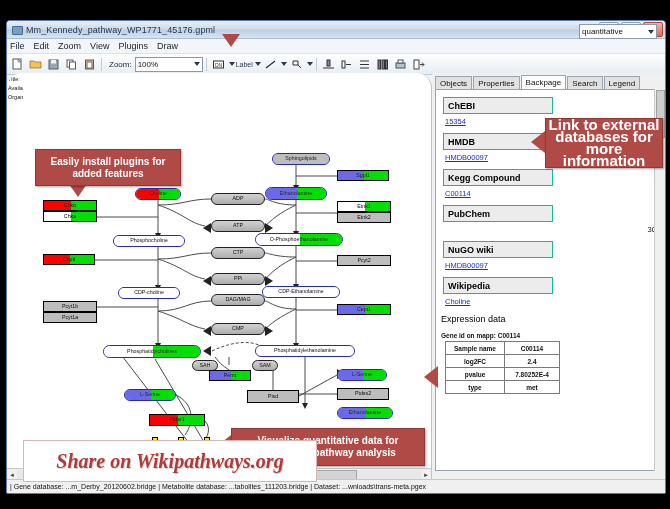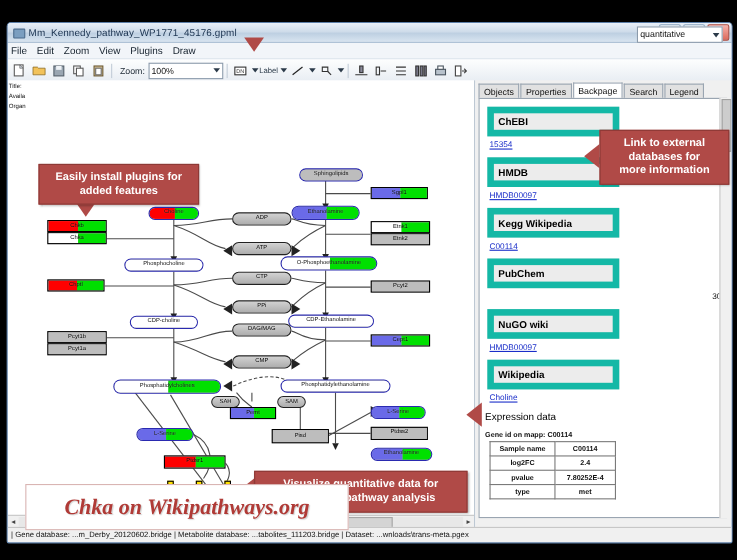--- a/index.html
+++ b/index.html
@@ -36,21 +36,21 @@
   .zoomcombo{width:62px;height:13px;background:#fff;border:1px solid #8a9aab;display:flex;align-items:center;
              justify-content:space-between;padding:0 2px;font-size:8px;color:#111;}
   .caret{width:0;height:0;border-left:3px solid transparent;border-right:3px solid transparent;border-top:4px solid #2b3a49;}
   .dd{display:flex;align-items:center;gap:2px;}
   .dd .lab{font-size:7px;color:#2b3a49;}
   .viscombo{position:absolute;right:8px;top:3px;width:72px;height:13px;background:#fff;border:1px solid #8a9aab;
             display:flex;align-items:center;justify-content:space-between;padding:0 2px;font-size:8px;color:#111;}
 
   
   .body{position:absolute;left:0;top:52px;right:0;bottom:0;display:flex;}
-  .canvaswrap{position:relative;width:424px;background:#fff;border-right:1px solid #b6c2cf;overflow:hidden;}
+  .canvaswrap{position:relative;width:424px;background:#fff;border-right:1px solid #b6c2cf;overflow:hidden;border-radius:15px;}
   .sidepanel{position:relative;flex:1;background:#f0f0f0;overflow:hidden;}
 
   
   .infocol{position:absolute;left:1px;top:2px;width:26px;font-size:5.5px;color:#111;line-height:9px;}
 
   
   .node{position:absolute;box-sizing:border-box;display:flex;align-items:center;justify-content:center;
         font-size:5.3px;color:#000;text-align:center;line-height:1;overflow:hidden;}
   .metab{border:1px solid #2a2ab0;border-radius:8px;background:#b9b9b9;color:#111;}
   .gene{border:1px solid #000;background:#bdbdbd;}
@@ -77,21 +77,21 @@
               text-shadow:1px 1px 1px rgba(0,0,0,.18);}
 
   
   .tabsrow{position:absolute;left:3px;top:2px;right:4px;height:14px;display:flex;align-items:flex-end;gap:1px;
            border-bottom:1px solid #9aa5b1;}
   .tab{height:12px;padding:0 4px;font-size:8px;color:#111;background:#e1e1e1;border:1px solid #9aa5b1;
        border-bottom:none;display:flex;align-items:center;}
   .tab.active{background:#fff;height:13px;font-weight:normal;}
   .panelbody{position:absolute;left:3px;top:16px;right:4px;bottom:22px;background:#fff;border:1px solid #9aa5b1;
              overflow:hidden;}
-  .sect{margin:7px 0 0 7px;width:104px;height:15px;background:#ececec;border:6px solid #14b8a6;
+  .sect{margin:7px 0 0 7px;width:104px;height:15px;background:#ececec;border:1px solid #14b8a6;
         display:flex;align-items:center;padding-left:4px;font-size:9px;font-weight:bold;color:#000;}
   .val{margin:3px 0 0 9px;font-size:7.5px;color:#111;text-align:right;}
   .lnk{margin:3px 0 0 9px;font-size:7.5px;color:#1a2ec9;text-decoration:underline;}
   .exp{margin:8px 0 0 5px;font-size:9px;font-weight:normal;color:#000;}
   .geneid{margin:8px 0 0 5px;font-size:6.5px;font-weight:bold;color:#111;}
   table.dt{margin:2px 0 0 9px;border-collapse:collapse;}
   table.dt td{border:1px solid #7a7a7a;font-size:6.5px;color:#111;height:12px;text-align:center;padding:0 3px;
               font-weight:bold;}
   table.dt td.k{width:52px;}
   table.dt td.v{width:48px;}
@@ -495,21 +495,21 @@
         </div>
         <div class="ar-dn" style="left:62px;top:111px;"></div>
 
         <div class="callout" style="left:224px;top:355px;width:192px;height:36px;font-size:10px;">
           <span style="white-space:pre-line;">Visualize quantitative data  for
 integrative pathway analysis</span>
         </div>
         <div class="ar-lf" style="left:210px;top:362px;"></div>
 
         <div class="share" style="left:16px;top:367px;">
-          <span>Chka on Wikipathways.org</span>
+          <span>Share on Wikipathways.org</span>
         </div>
 
         <div class="hscroll">
           <span class="ar">◄</span>
           <span class="track">
             <span class="thumb">‖</span>
           </span>
           <span class="ar">►</span>
         </div>
       </div>
@@ -523,21 +523,21 @@
           <span class="tab">Legend</span>
         </div>
 
         <div class="panelbody">
           <div class="sect">ChEBI</div>
           <div class="lnk">15354</div>
 
           <div class="sect">HMDB</div>
           <div class="lnk">HMDB00097</div>
 
-          <div class="sect">Kegg Wikipedia</div>
+          <div class="sect">Kegg Compound</div>
           <div class="lnk">C00114</div>
 
           <div class="sect">PubChem</div>
           <div class="val">305</div>
 
           <div class="sect">NuGO wiki</div>
           <div class="lnk">HMDB00097</div>
 
           <div class="sect">Wikipedia</div>
           <div class="lnk">Choline</div>
@@ -573,21 +573,21 @@
       </div>
     </div>
 
     <div class="statusbar">
       <span>| Gene database: ...m_Derby_20120602.bridge | Metabolite database: ...tabolites_111203.bridge | Dataset: ...wnloads\trans-meta.pgex</span>
     </div>
   </div>
 
   <div class="ar-dn" style="left:222px;top:34px;"></div>
 
-  <div class="callout" style="left:545px;top:118px;width:116px;height:48px;font-size:10px;">
+  <div class="callout" style="left:545px;top:118px;width:116px;height:48px;font-size:15px;">
     <span style="white-space:pre-line;">Link  to external
 databases  for
 more information</span>
   </div>
   <div class="ar-lf" style="left:531px;top:131px;"></div>
   <div class="ar-lf" style="left:424px;top:366px;"></div>
 
 </div>
 
 </body></html>

